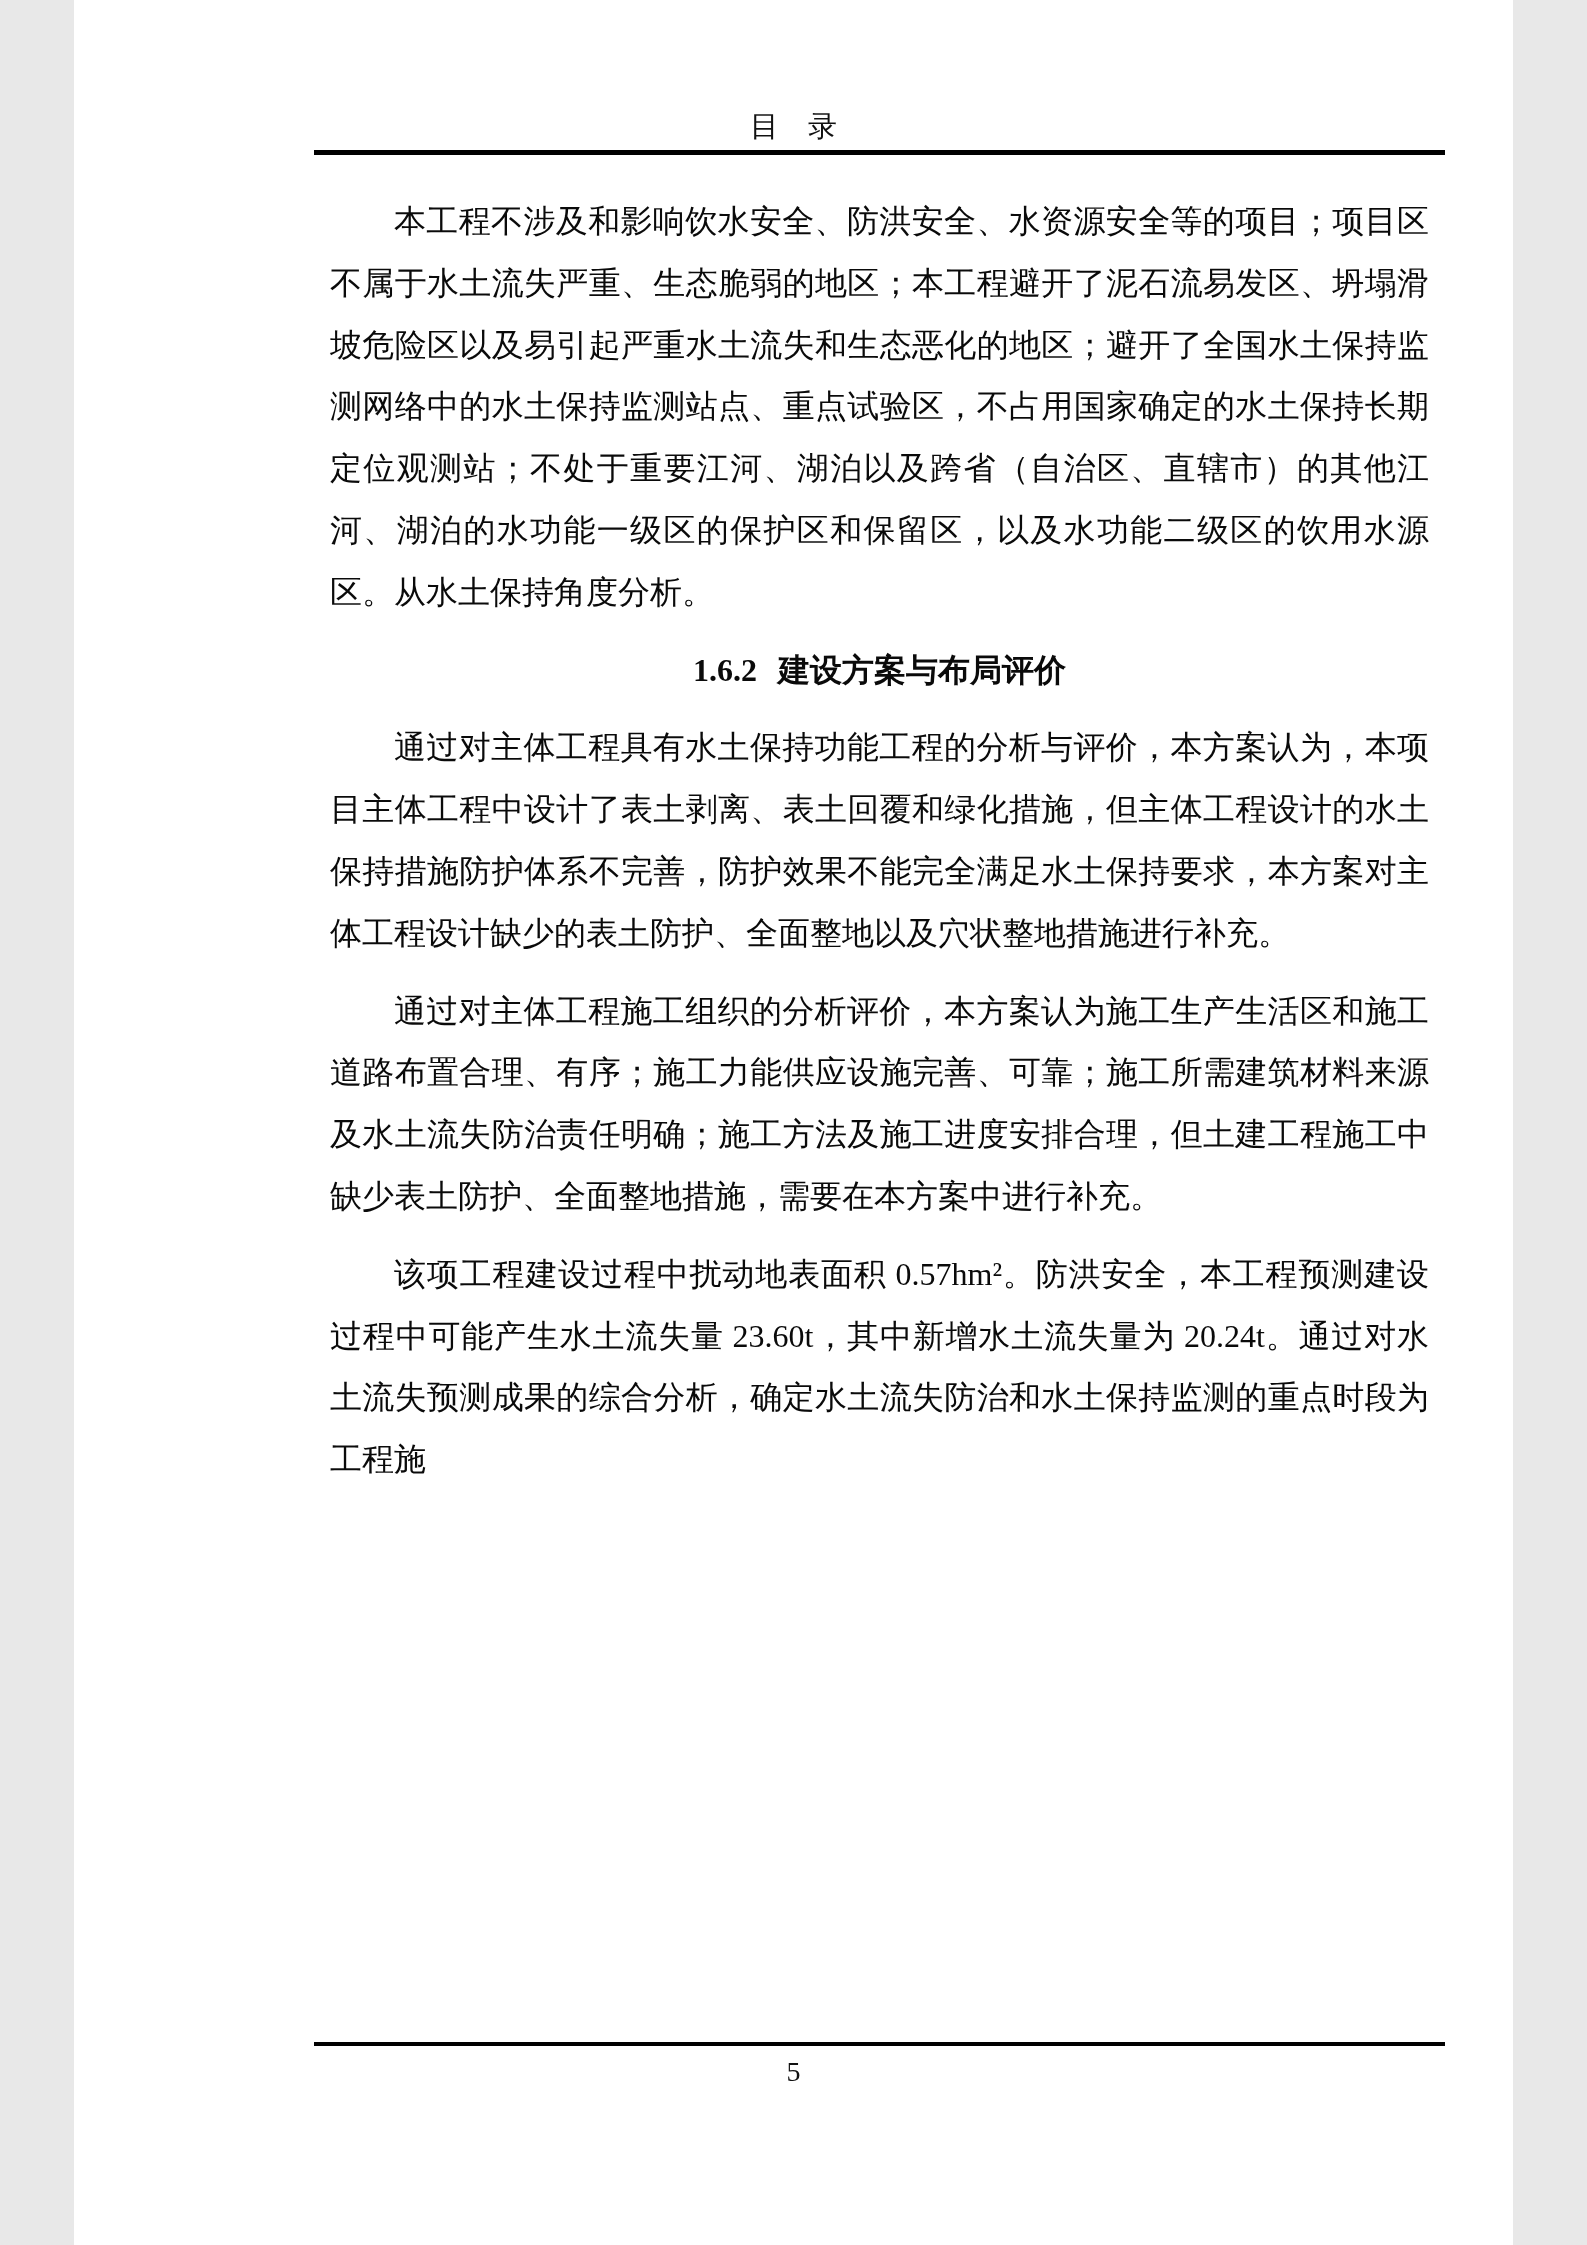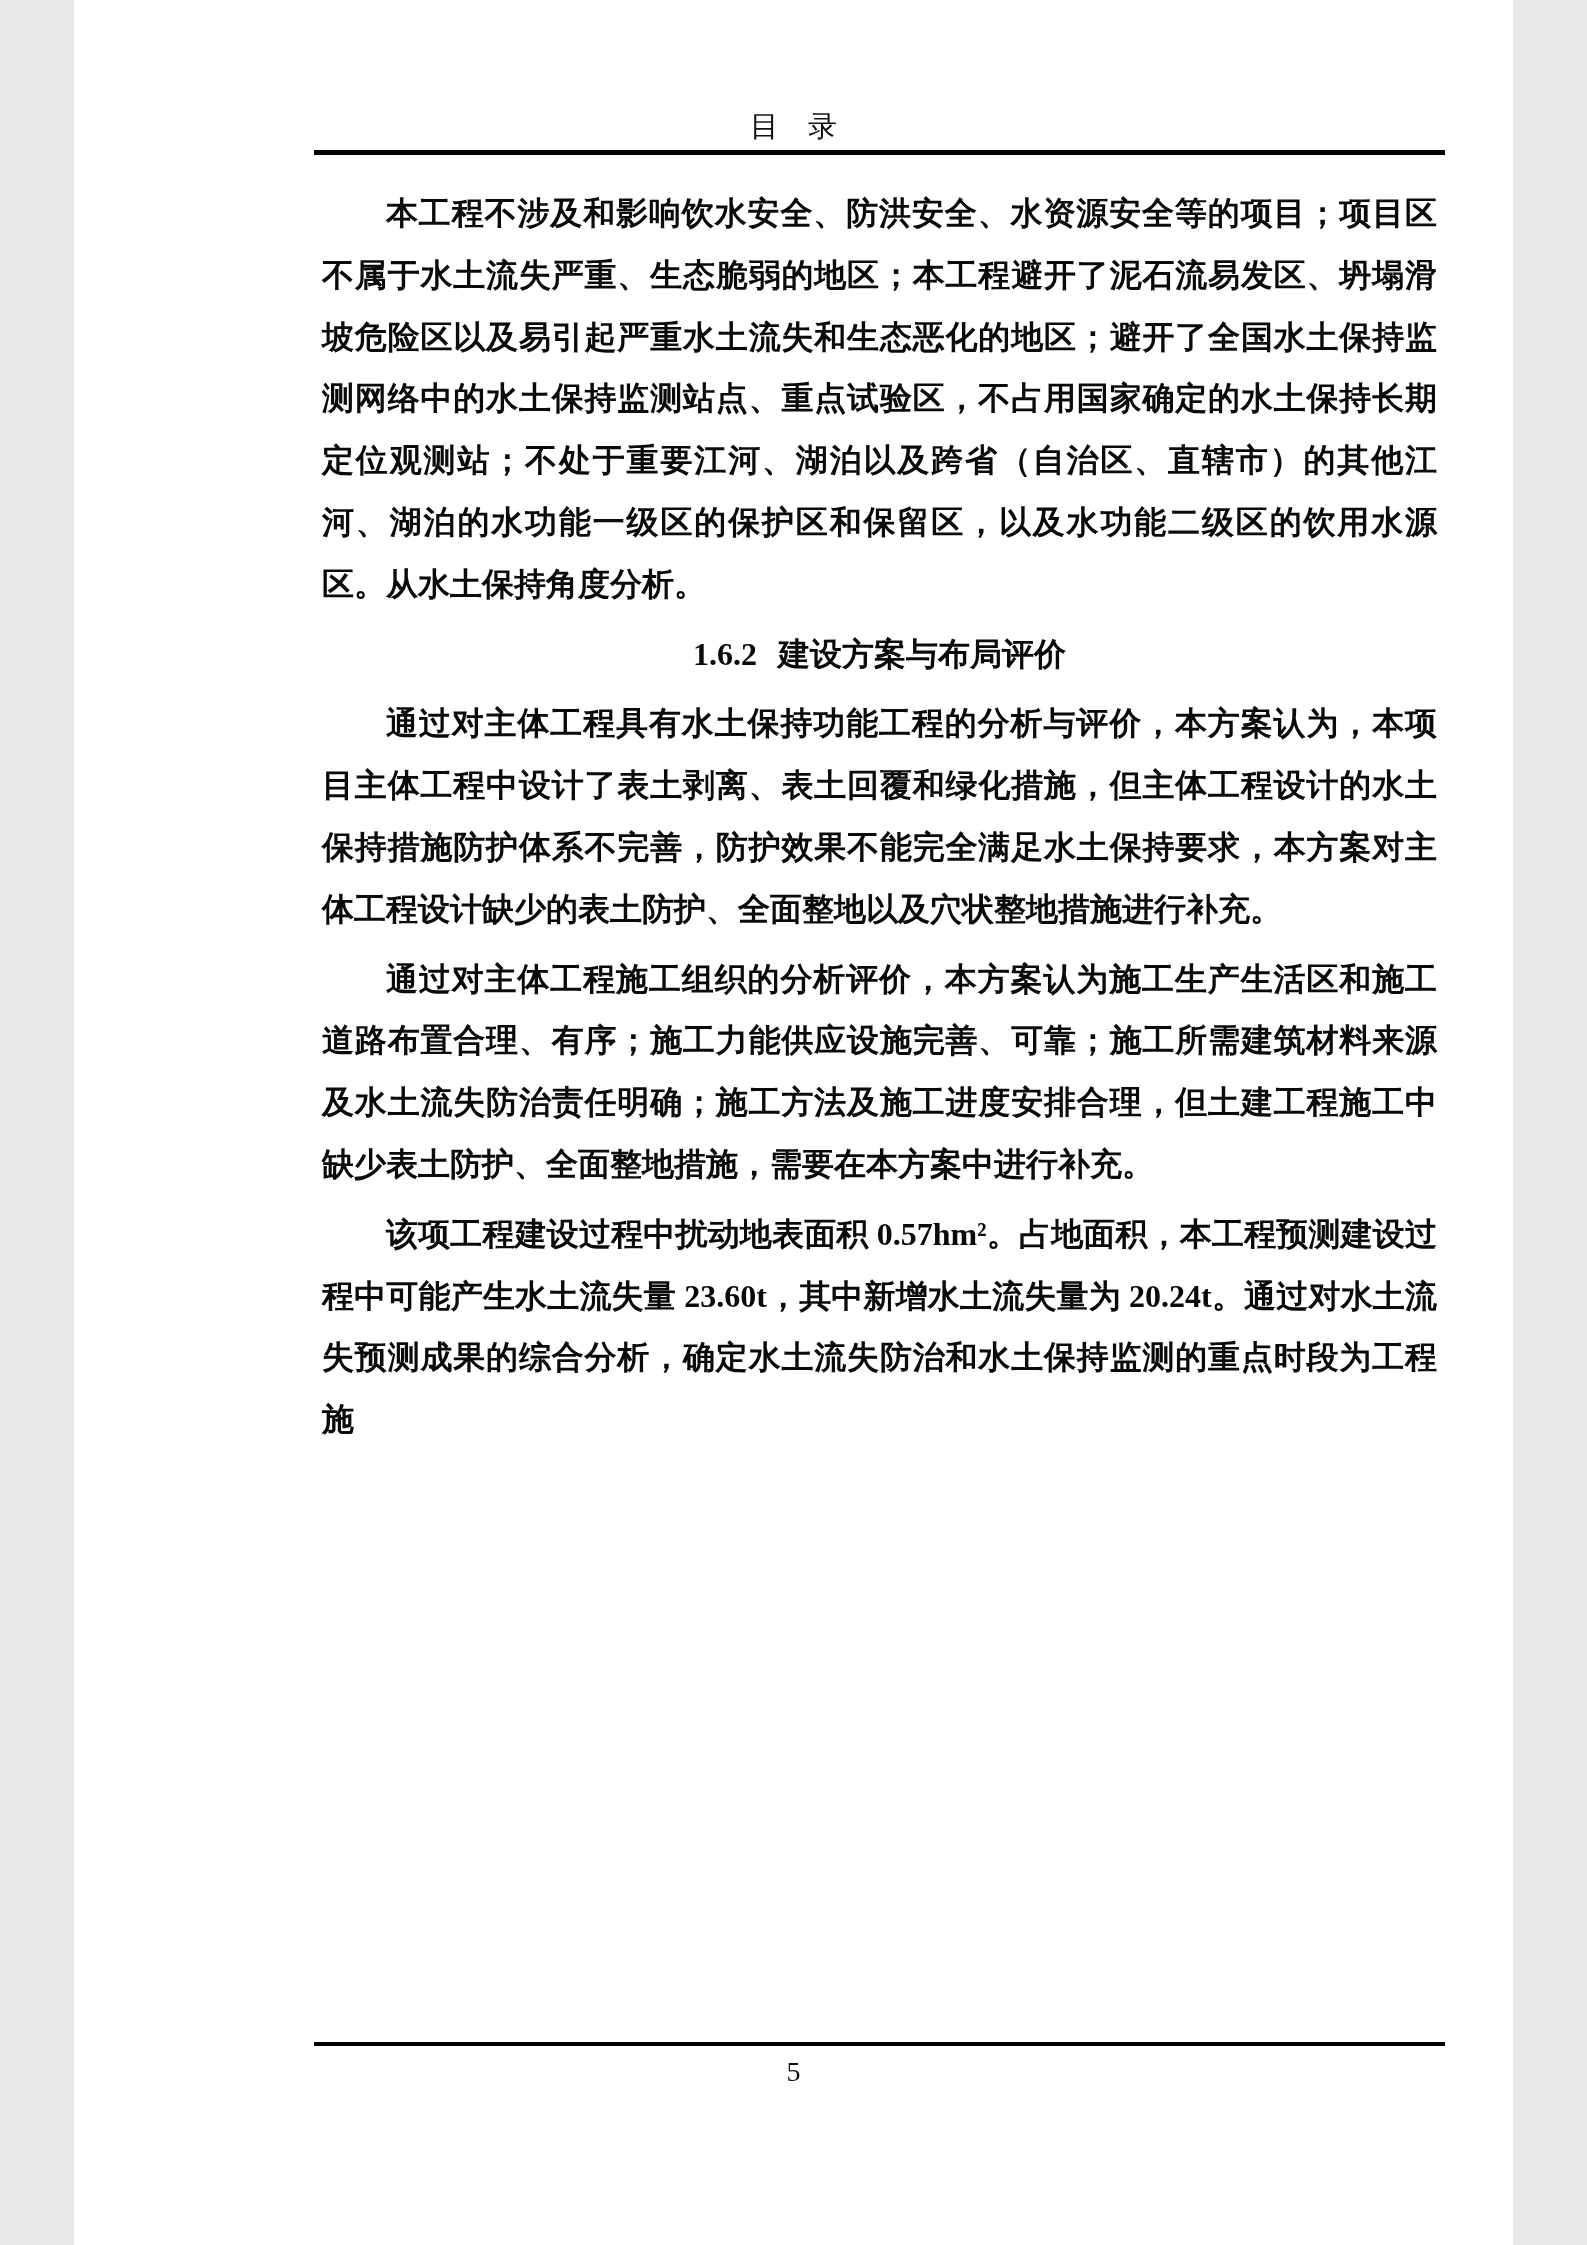--- a/index.html
+++ b/index.html
@@ -39,23 +39,22 @@
     position: absolute;
     top: 175px;
     left: 240px;
     width: 1131px;
     font-size: 32px;
     line-height: 61.8px;
     text-align: justify;
     color: #0a0a0a;
   }
   .content p {
-    margin: 8px;
+    margin: 16px;
     text-indent: 2em;
-    font-weight: bold;
   }
   .content .section-heading {
     margin: 0;
     font-size: 32px;
     line-height: 61.8px;
     font-weight: bold;
     text-align: center;
     text-indent: 0;
   }
   .section-heading .num {
@@ -98,21 +97,21 @@
       <span class="num">1.6.2</span><span>建设方案与布局评价</span>
     </h2>
 
 
 
     <p>通过对主体工程具有水土保持功能工程的分析与评价，本方案认为，本项目主体工程中设计了表土剥离、表土回覆和绿化措施，但主体工程设计的水土保持措施防护体系不完善，防护效果不能完全满足水土保持要求，本方案对主体工程设计缺少的表土防护、全面整地以及穴状整地措施进行补充。</p>
 
     <p>通过对主体工程施工组织的分析评价，本方案认为施工生产生活区和施工道路布置合理、有序；施工力能供应设施完善、可靠；施工所需建筑材料来源及水土流失防治责任明确；施工方法及施工进度安排合理，但土建工程施工中缺少表土防护、全面整地措施，需要在本方案中进行补充。</p>
 
 
-    <p>该项工程建设过程中扰动地表面积 0.57hm²。占地面积，本工程预测建设过程中可能产生水土流失量 23.60t，其中新增水土流失量为 20.24t。通过对水土流失预测成果的综合分析，确定水土流失防治和水土保持监测的重点时段为工程施</p>
+    <p>该项工程建设过程中扰动地表面积 0.57hm²。防洪安全，本工程预测建设过程中可能产生水土流失量 23.60t，其中新增水土流失量为 20.24t。通过对水土流失预测成果的综合分析，确定水土流失防治和水土保持监测的重点时段为工程施</p>
 
   </div>
 
   <div class="footer-rule"></div>
 
   <div class="page-number">5</div>
 
 </div>
 
 </body></html>

